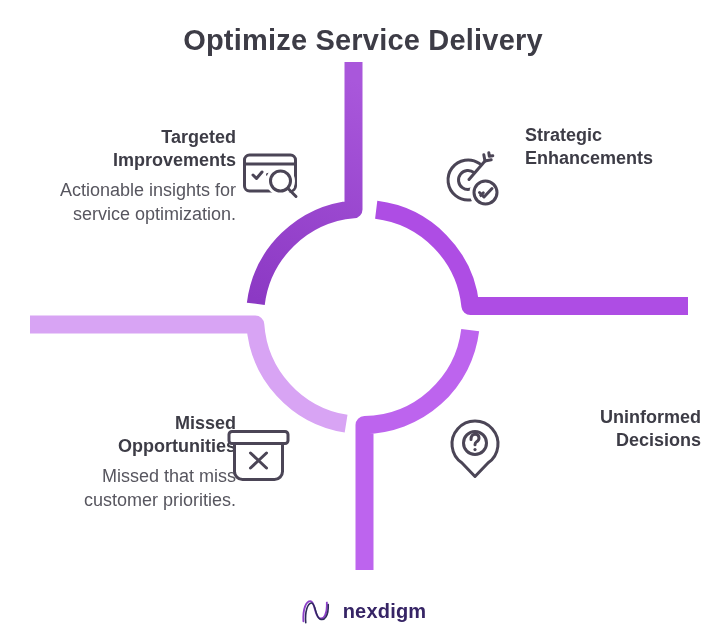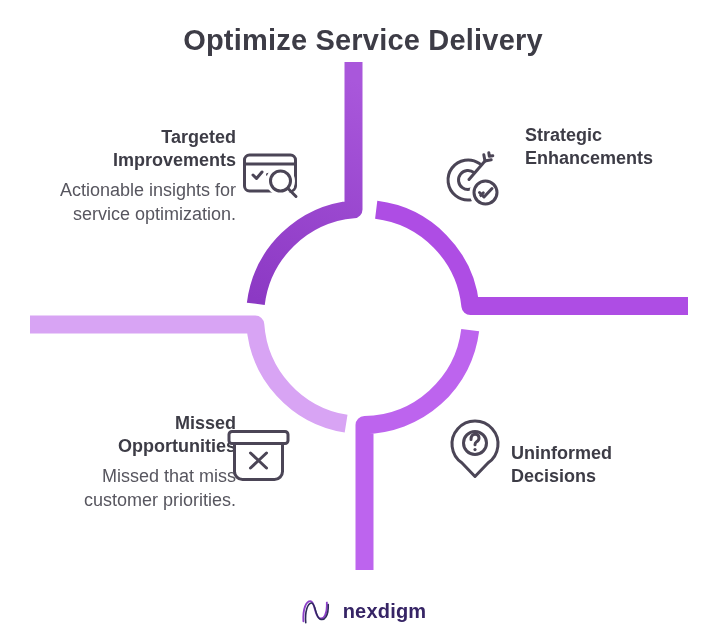--- a/index.html
+++ b/index.html
@@ -20,21 +20,21 @@
     margin:0; font-size:18px; line-height:1.28; font-weight:bold;
     color:#3d3c46; white-space:pre-line;
   }
   .quad .desc {
     margin:7px 0 0; font-size:18px; line-height:1.33; color:#57565f;
     white-space:pre-line;
   }
   .q-tl { left:40px;  top:126px; width:196px; text-align:right; }
   .q-tr { left:489px; top:124px; width:185px; text-align:left;margin-left:36px; }
   .q-bl { left:40px;  top:412px; width:196px; text-align:right; }
-  .q-br { left:511px; top:406px; width:190px; text-align:left;margin-top:36px; }
+  .q-br { left:511px; top:406px; width:190px; text-align:right; }
 
   .icon { position:absolute; }
   .i-tl { left:242px; top:148px; }
   .i-tr { left:445px; top:150px; }
   .i-bl { left:227px; top:426px; }
   .i-br { left:447px; top:419px; }
   .icon path, .icon rect, .icon circle, .icon line, .icon polyline {
     fill:none; stroke:#4b4556; stroke-width:3;
     stroke-linecap:round; stroke-linejoin:round;
   }

